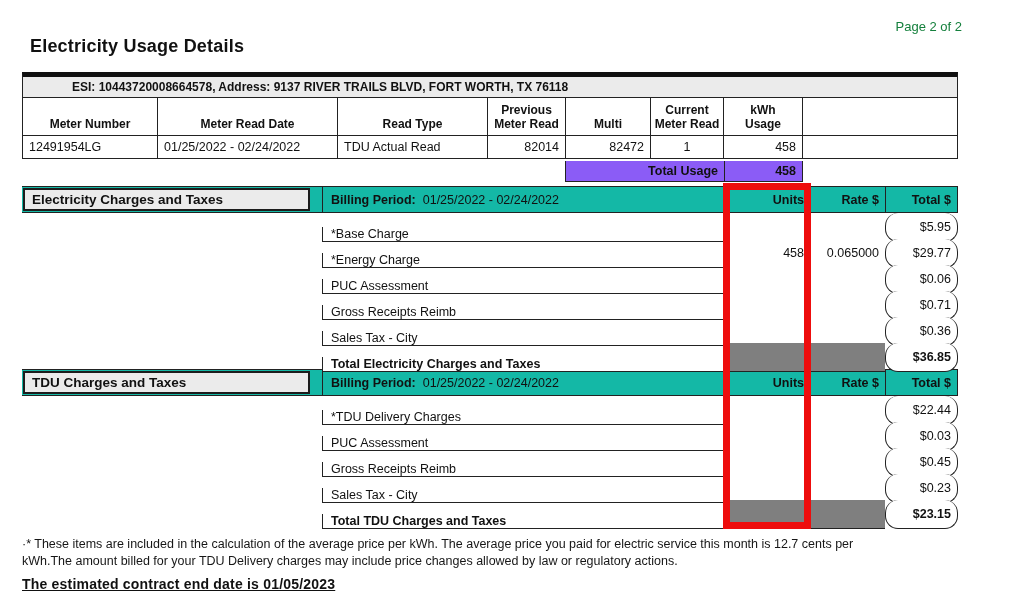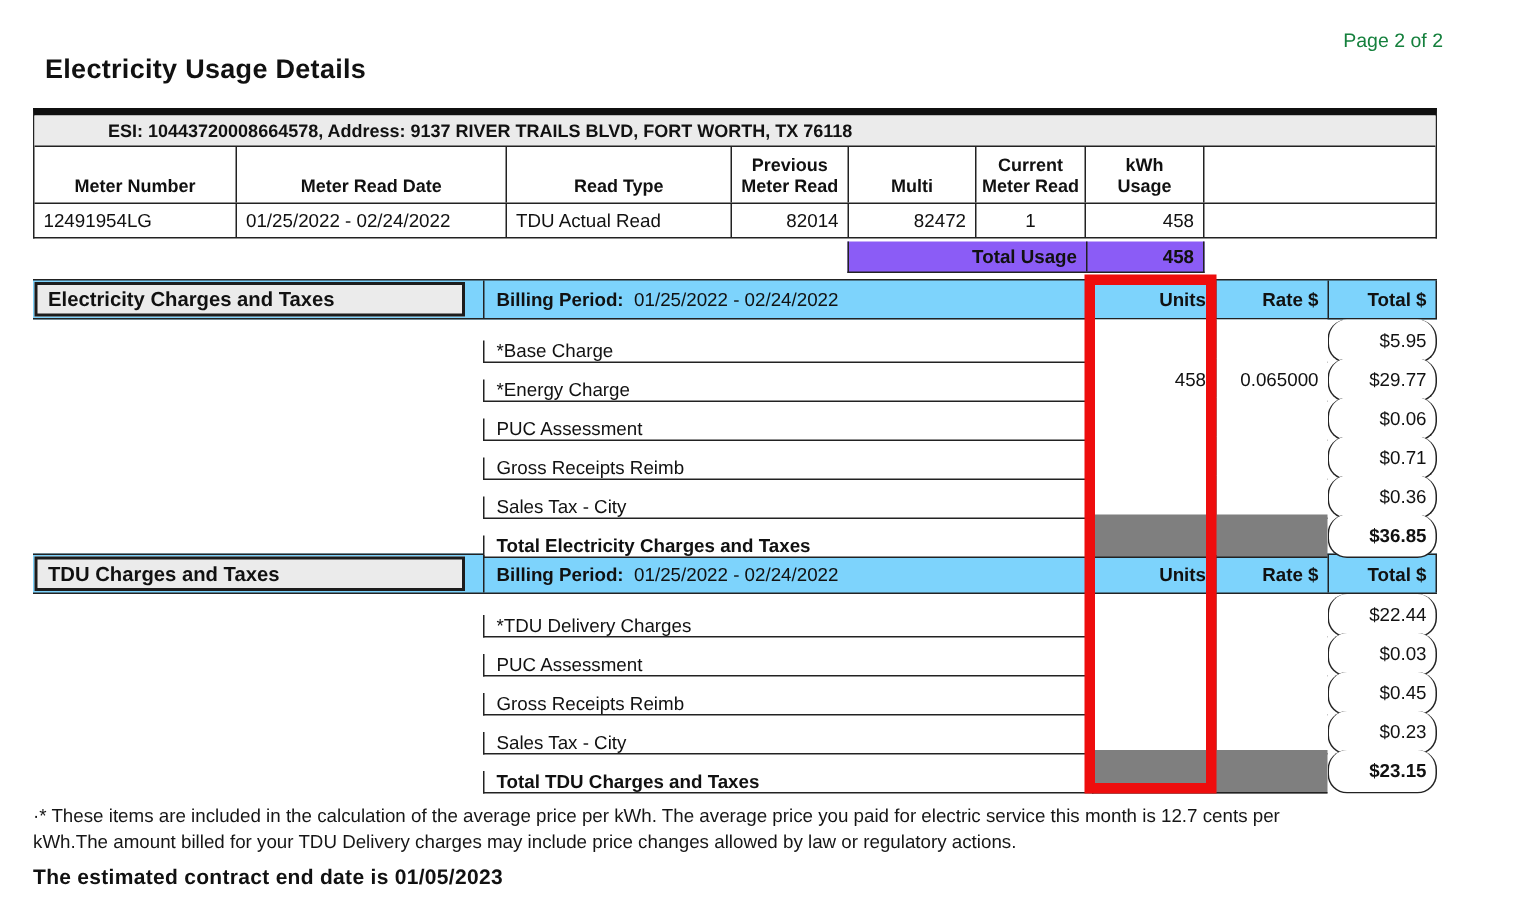--- a/index.html
+++ b/index.html
@@ -36,21 +36,21 @@
   .ac{justify-content:center;}
 
   .total-usage-box{left:565px;top:161px;width:238px;height:21px;border:1px solid #222;border-top:none;
     display:grid;grid-template-columns:158px 1fr;font-size:12.5px;font-weight:bold;background:#8b5cf6;}
   .total-usage-box .lab{display:flex;align-items:center;justify-content:flex-end;padding-right:6px;}
   .total-usage-box .val{display:flex;align-items:center;justify-content:flex-end;padding-right:6px;border-left:1px solid #222;}
 
   
   .charges-table{left:22px;top:186px;width:936px;}
   .crow{display:grid;grid-template-columns:300px 406px 82px 75px 73px;}
-  .sec{height:27px;background:#7dd3fc;border-top:1px solid #222;border-bottom:1px solid #222;}
+  .sec{height:27px;background:#14b8a6;border-top:1px solid #222;border-bottom:1px solid #222;}
   .seclabel{border:2px solid #1c1c1c;margin:1px 12px 1px 1px;display:flex;align-items:center;
     padding-left:7px;font-weight:bold;font-size:13.5px;background:#ebebeb;white-space:nowrap;}
   .sec .c-desc{border-left:1px solid #222;display:flex;align-items:center;padding-left:8px;font-size:12.5px;}
   .sec .c-units,.sec .c-rate,.sec .c-total{border-left:1px solid #222;display:flex;align-items:center;
     justify-content:flex-end;padding-right:6px;font-weight:bold;font-size:12.5px;}
   .sec .c-total{border-right:1px solid #222;}
   .bp-label{font-weight:bold;}
   .bp-value{margin-left:7px;}
 
   .body-row{height:26px;}
@@ -63,21 +63,21 @@
   .total-line .c-desc{font-weight:bold;}
   .total-line .c-units{background:#7f7f7f;}
   .total-line .c-rate{background:#7f7f7f;border-left:1px solid #7f7f7f;}
   .total-line .c-total{font-weight:bold;}
 
   
   .units-highlight{left:723px;top:183px;width:88px;height:346px;border:7px solid #ee0d0d;z-index:6;}
 
   
   .footnote{left:22px;top:536px;width:978px;font-size:12.5px;line-height:1.35;color:#161616;}
-  .contract-line{left:22px;top:576px;font-size:14px;font-weight:bold;letter-spacing:.2px;}
+  .contract-line{left:22px;top:576px;font-size:14px;font-weight:bold;text-decoration:underline;letter-spacing:.2px;}
 </style>
 </head>
 <body>
 
 <div class="abs page-title">Electricity Usage Details</div>
 <div class="abs page-indicator">Page 2 of 2</div>
 
 <div class="abs meter-table">
   <div class="info-row">
     <span class="info-esi">ESI: 10443720008664578, Address: 9137 RIVER TRAILS BLVD, FORT WORTH, TX 76118</span>

